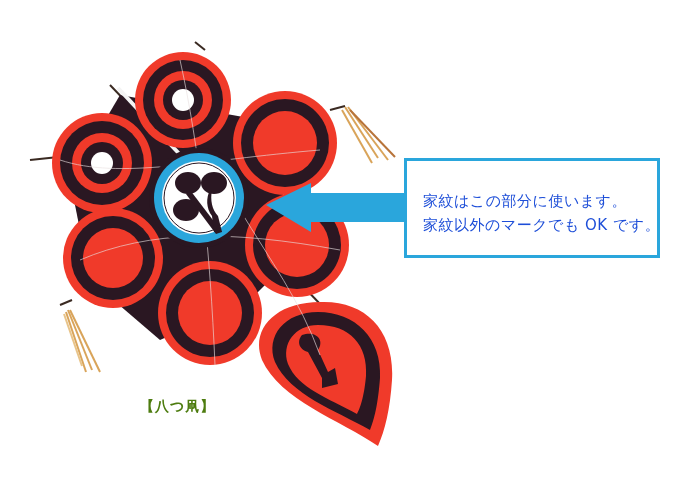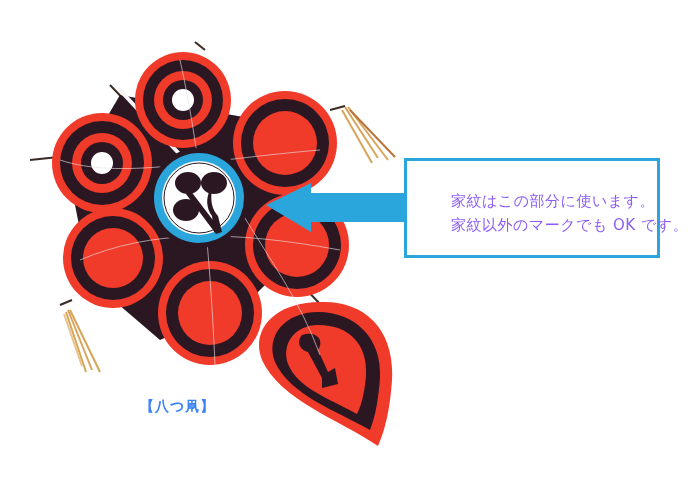--- a/index.html
+++ b/index.html
@@ -5,24 +5,24 @@
   html, body { margin: 0; padding: 0; background: #ffffff; }
   body { width: 690px; height: 504px; position: relative; overflow: hidden;
          font-family: "DejaVu Sans", "Liberation Sans", sans-serif; }
   .kite { position: absolute; left: 0; top: 0; width: 690px; height: 504px; }
   .callout-box {
     position: absolute; left: 404px; top: 158px; width: 250px; height: 94px;
     border: 3px solid #2aa6dc; background: #ffffff; box-sizing: content-box;
   }
   .callout-text {
     position: absolute; left: 16px; top: 28px; font-size: 15px; line-height: 24px;
-    color: #8b5cf6; white-space: pre; letter-spacing: 0.5px; margin-left: 28px;
+    color: #1d4ed8; white-space: pre; letter-spacing: 0.5px;
   }
   .caption {
-    position: absolute; left: 140px; top: 398px; font-size: 14px; color: #3b82f6;
+    position: absolute; left: 140px; top: 398px; font-size: 14px; color: #4d7c0f;
     font-weight: bold; letter-spacing: 1px;
   }
 </style>
 </head>
 <body>
 
 <svg class="kite" viewBox="0 0 690 504" xmlns="http://www.w3.org/2000/svg">
 
   <g stroke="#3a2a22" stroke-width="2">
     <line x1="110" y1="85" x2="345" y2="330"></line>

